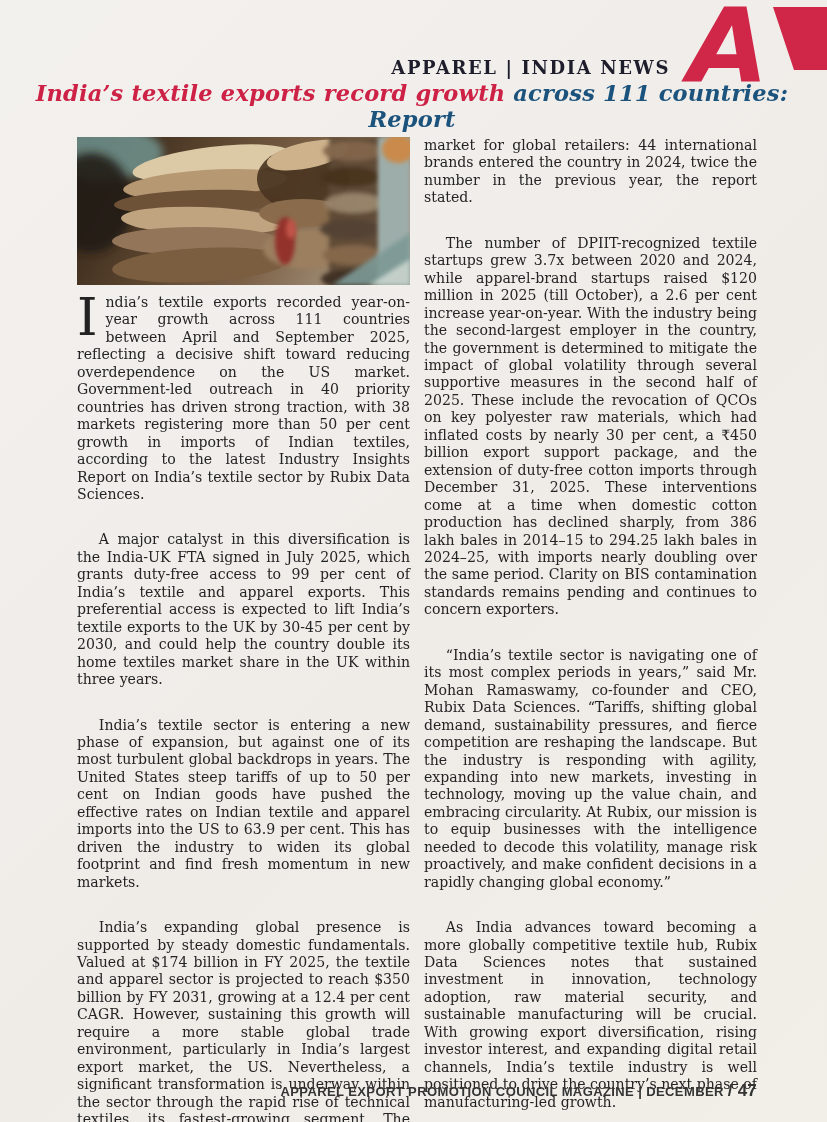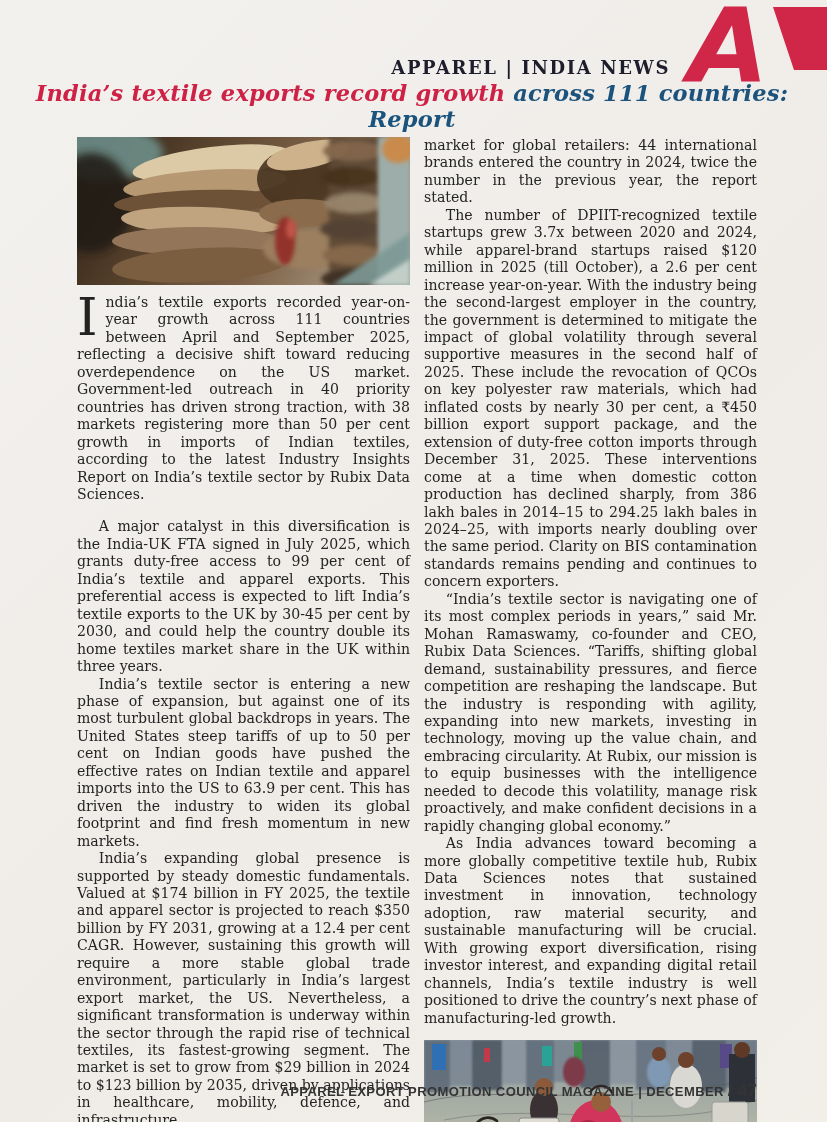--- a/index.html
+++ b/index.html
@@ -18,21 +18,21 @@
   .title{position:absolute;top:80px;left:0;width:824px;text-align:center;
          font-style:italic;font-weight:bold;font-size:22.5px;letter-spacing:.2px;}
   .title .red{color:#cd2246;}
   .title .blue{color:#1c537d;}
 
   
   .columns{position:absolute;top:137px;left:77px;width:680px;display:flex;gap:14px;}
   .col{width:333px;}
   .para{margin:0;font-size:14.1px;line-height:17.45px;color:#242424;
         text-align:justify;}
-  .indent{text-indent:1.55em;}
+  .indent{text-indent:1.55em;margin-top:28px;}
   .gap-after{margin-bottom:15px;}
   .dropcap{float:left;font-size:52px;line-height:40px;padding:3px 8px 0 0;
            color:#222;font-weight:normal;}
 
   .photo{display:block;border:0;}
   .photo-top{margin-bottom:9px;}
   .photo-bottom{margin-top:13px;}
 
   
   .footer{position:absolute;top:1081px;left:77px;width:680px;text-align:right;

